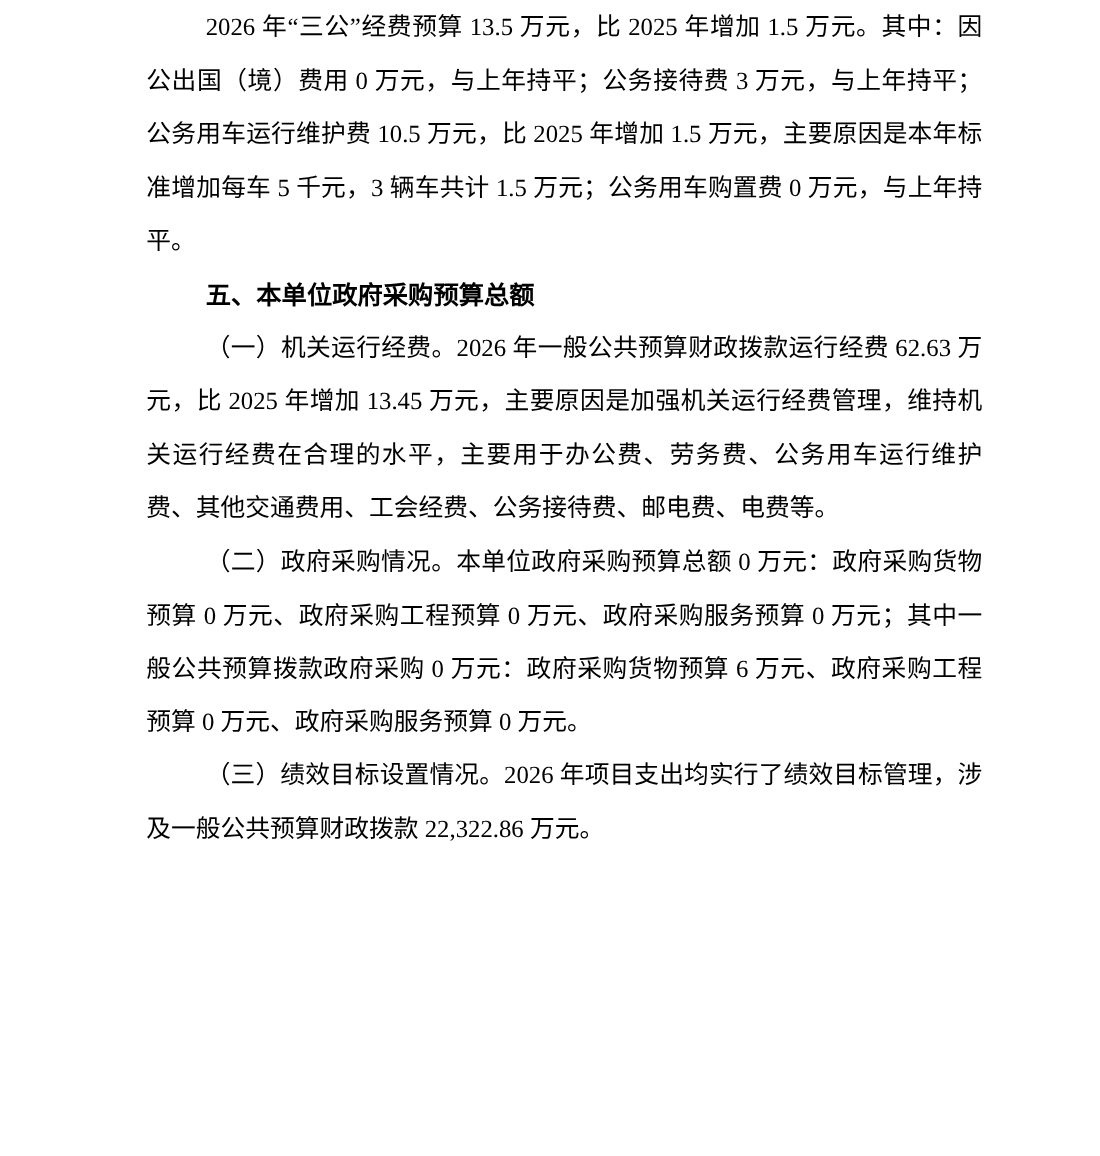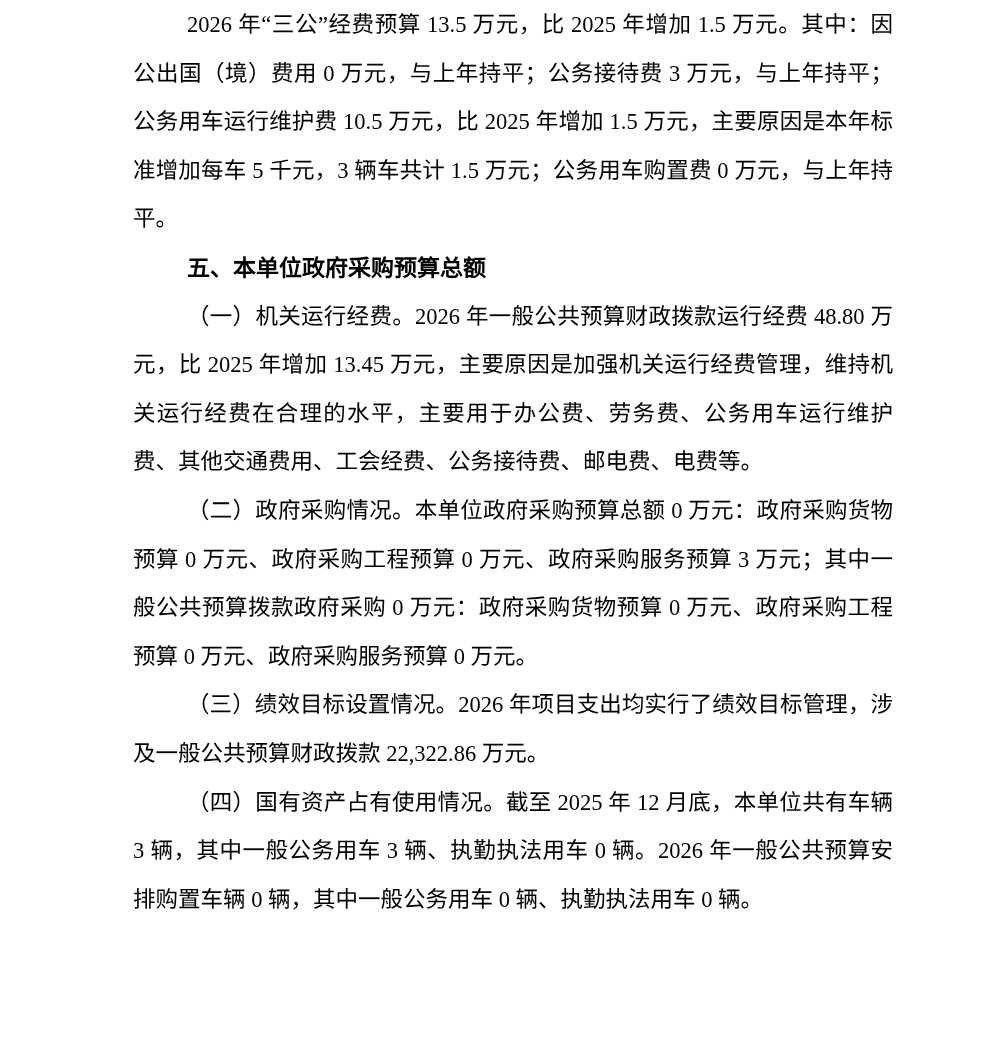--- a/index.html
+++ b/index.html
@@ -47,22 +47,21 @@
 </head>
 <body>
 
 <div class="page">
   <div class="content">
 
     <p class="body-para">2026 年“三公”经费预算 13.5 万元，比 2025 年增加 1.5 万元。其中：因公出国（境）费用 0 万元，与上年持平；公务接待费 3 万元，与上年持平；公务用车运行维护费 10.5 万元，比 2025 年增加 1.5 万元，主要原因是本年标准增加每车 5 千元，3 辆车共计 1.5 万元；公务用车购置费 0 万元，与上年持平。</p>
 
     <h2 class="section-heading">五、本单位政府采购预算总额</h2>
 
-    <p class="body-para">（一）机关运行经费。2026 年一般公共预算财政拨款运行经费 48.80 万元，比 2025 年增加 13.45 万元，主要原因是加强机关运行经费管理，维持机关运行经费在合理的水平，主要用于办公费、劳务费、公务用车运行维护费、其他交通费用、工会经费、公务接待费、邮电费、电费等。</p>
+    <p class="body-para">（一）机关运行经费。2026 年一般公共预算财政拨款运行经费 62.63 万元，比 2025 年增加 13.45 万元，主要原因是加强机关运行经费管理，维持机关运行经费在合理的水平，主要用于办公费、劳务费、公务用车运行维护费、其他交通费用、工会经费、公务接待费、邮电费、电费等。</p>
 
-    <p class="body-para">（二）政府采购情况。本单位政府采购预算总额 0 万元：政府采购货物预算 0 万元、政府采购工程预算 0 万元、政府采购服务预算 3 万元；其中一般公共预算拨款政府采购 0 万元：政府采购货物预算 0 万元、政府采购工程预算 0 万元、政府采购服务预算 0 万元。</p>
+    <p class="body-para">（二）政府采购情况。本单位政府采购预算总额 0 万元：政府采购货物预算 0 万元、政府采购工程预算 0 万元、政府采购服务预算 0 万元；其中一般公共预算拨款政府采购 0 万元：政府采购货物预算 6 万元、政府采购工程预算 0 万元、政府采购服务预算 0 万元。</p>
 
     <p class="body-para">（三）绩效目标设置情况。2026 年项目支出均实行了绩效目标管理，涉及一般公共预算财政拨款 22,322.86 万元。</p>
 
-    <p class="body-para">（四）国有资产占有使用情况。截至 2025 年 12 月底，本单位共有车辆 3 辆，其中一般公务用车 3 辆、执勤执法用车 0 辆。2026 年一般公共预算安排购置车辆 0 辆，其中一般公务用车 0 辆、执勤执法用车 0 辆。</p>
 
   </div>
 </div>
 
 </body></html>

